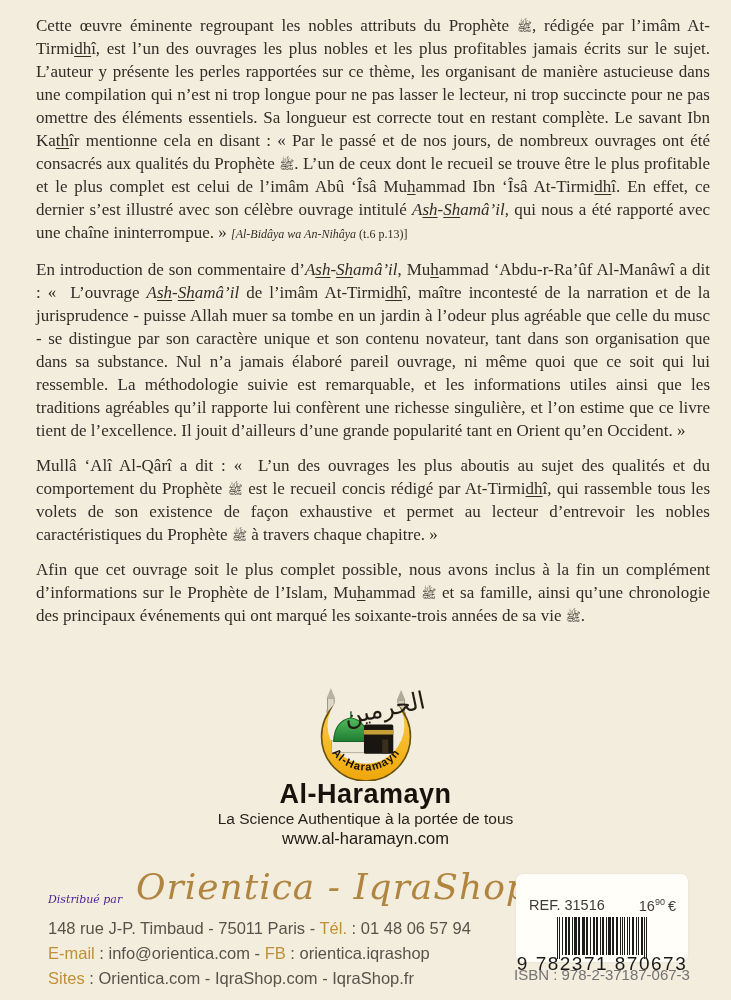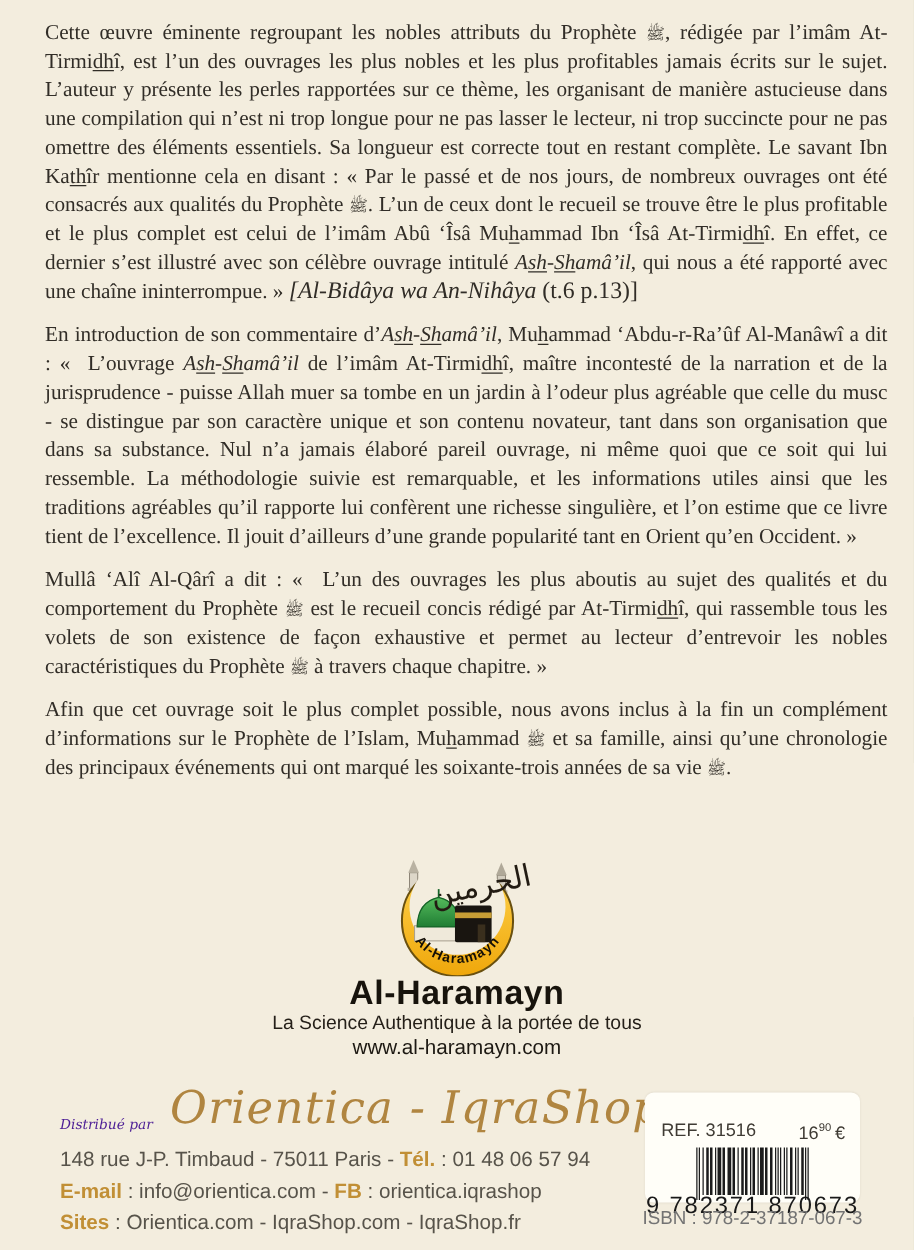--- a/index.html
+++ b/index.html
@@ -5,23 +5,23 @@
   html,body{margin:0;padding:0;background:#e8e2d2;}
   .page{position:relative;width:731px;height:1000px;background:#f3edde;
         font-family:"Liberation Serif",serif;color:#312d27;overflow:hidden;margin:0 auto;}
 
   
   .body-text{position:absolute;left:36px;top:14px;width:674px;
              font-size:17px;line-height:23px;text-align:justify;}
   .para{margin:0 0 12px 0;}
   .it{font-style:italic;}
   .un{text-decoration:underline;text-underline-offset:2px;}
-  .sm{font-size:19px;}
+  .sm{font-size:12px;}
   .pb{font-size:12.5px;line-height:1;}
-  .gd{color:#c18f35;font-weight:bold;}
+  .gd{color:#c18f35;font-weight:normal;}
 
   
   .logo{position:absolute;left:50%;top:684px;transform:translateX(-50%);}
   .brand-title{position:absolute;top:779px;left:0;width:100%;text-align:center;
                font-family:"Liberation Sans",sans-serif;font-weight:bold;
                font-size:27px;color:#17130c;letter-spacing:.5px;}
   .brand-subtitle{position:absolute;top:810px;left:0;width:100%;text-align:center;
                font-family:"Liberation Sans",sans-serif;font-size:15.5px;color:#241f18;}
   .brand-site{position:absolute;top:829px;left:0;width:100%;text-align:center;
                font-family:"Liberation Sans",sans-serif;font-weight:normal;

